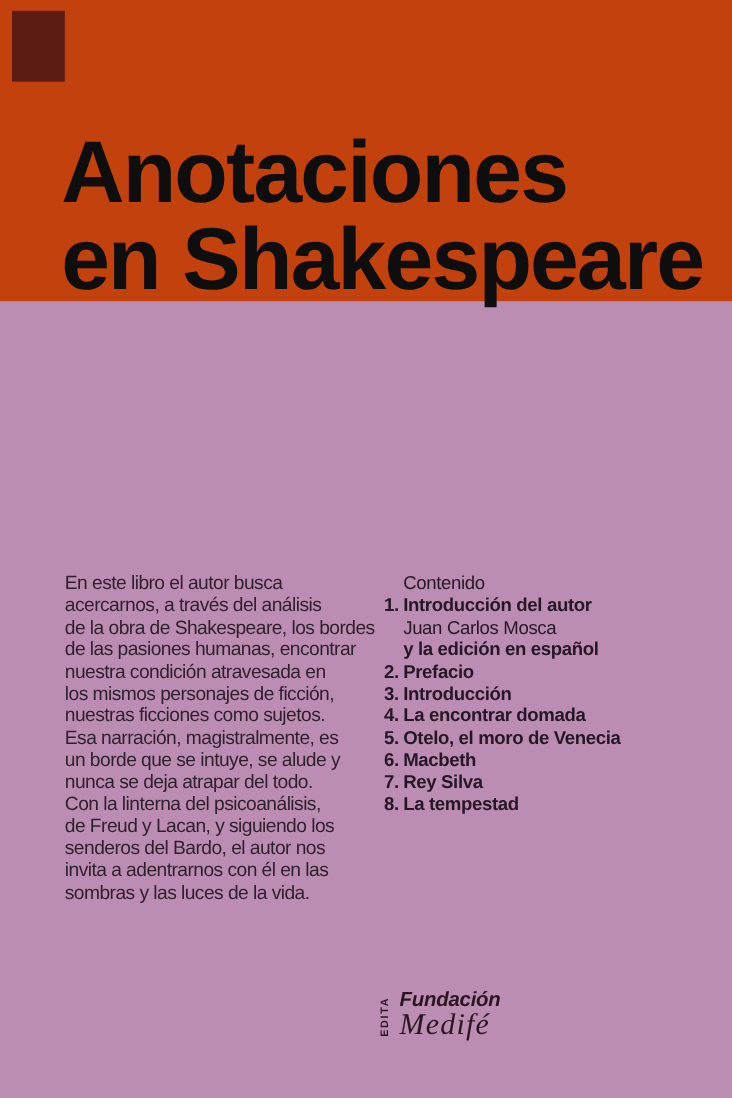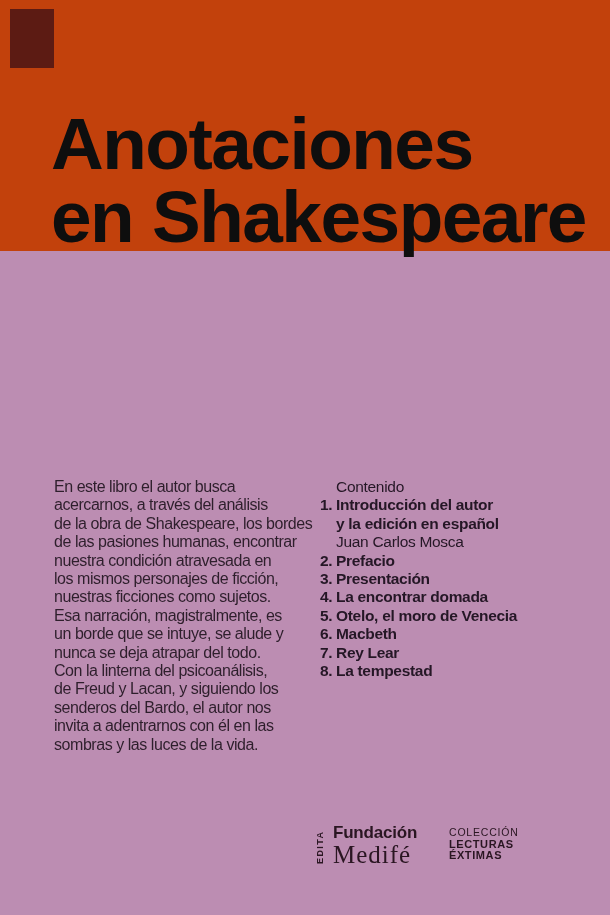--- a/index.html
+++ b/index.html
@@ -28,21 +28,21 @@
   .toc-row{display:flex;}
   .toc-num{flex:0 0 16px;width:16px;font-weight:bold;}
   .toc-text{flex:1;}
   .toc-text.bold{font-weight:bold;}
   .footer-edita{
     position:absolute;left:315px;top:824px;width:15px;height:46px;z-index:2;
     writing-mode:vertical-rl;transform:rotate(180deg);
     font-size:9px;font-weight:bold;letter-spacing:1.4px;color:#2a1622;
     text-align:center;
   }
-  .publisher{position:absolute;left:333px;top:823px;z-index:2;color:#2a1622;}
+  .publisher{position:absolute;left:333px;top:823px;z-index:2;color:#2a1622;font-style:italic;}
   .publisher-top{font-size:17px;line-height:20px;font-weight:bold;letter-spacing:-0.2px;margin:0;}
   .publisher-bottom{font-family:"Liberation Serif",serif;font-size:25px;line-height:23px;letter-spacing:1px;margin:0;}
   .collection{position:absolute;left:449px;top:827px;z-index:2;color:#2a1622;}
   .collection-label{font-size:10.5px;line-height:11.5px;letter-spacing:0.8px;margin:0;}
   .collection-name{font-size:11px;line-height:11.5px;font-weight:bold;letter-spacing:0.6px;margin:0;}
 </style>
 </head>
 <body>
 
 <div class="cover">
@@ -75,62 +75,57 @@
       <div class="toc-row">
         <span class="toc-num"></span>
         <span class="toc-text">Contenido</span>
       </div>
       <div class="toc-row">
         <span class="toc-num">1.</span>
         <span class="toc-text bold">Introducción del autor</span>
       </div>
       <div class="toc-row">
         <span class="toc-num"></span>
-        <span class="toc-text bold">y la edición en español</span>
+        <span class="toc-text">Juan Carlos Mosca</span>
       </div>
       <div class="toc-row">
         <span class="toc-num"></span>
-        <span class="toc-text">Juan Carlos Mosca</span>
+        <span class="toc-text bold">y la edición en español</span>
       </div>
       <div class="toc-row">
         <span class="toc-num">2.</span>
         <span class="toc-text bold">Prefacio</span>
       </div>
       <div class="toc-row">
         <span class="toc-num">3.</span>
-        <span class="toc-text bold">Presentación</span>
+        <span class="toc-text bold">Introducción</span>
       </div>
       <div class="toc-row">
         <span class="toc-num">4.</span>
         <span class="toc-text bold">La encontrar domada</span>
       </div>
       <div class="toc-row">
         <span class="toc-num">5.</span>
         <span class="toc-text bold">Otelo, el moro de Venecia</span>
       </div>
       <div class="toc-row">
         <span class="toc-num">6.</span>
         <span class="toc-text bold">Macbeth</span>
       </div>
       <div class="toc-row">
         <span class="toc-num">7.</span>
-        <span class="toc-text bold">Rey Lear</span>
+        <span class="toc-text bold">Rey Silva</span>
       </div>
       <div class="toc-row">
         <span class="toc-num">8.</span>
         <span class="toc-text bold">La tempestad</span>
       </div>
     </div>
 
   <div class="footer-edita">EDITA</div>
 
   <div class="publisher">
     <p class="publisher-top">Fundación</p>
     <p class="publisher-bottom">Medifé</p>
   </div>
 
-  <div class="collection">
-    <p class="collection-label">COLECCIÓN</p>
-    <p class="collection-name">LECTURAS</p>
-    <p class="collection-name">ÉXTIMAS</p>
-  </div>
 
 </div>
 
 </body></html>

